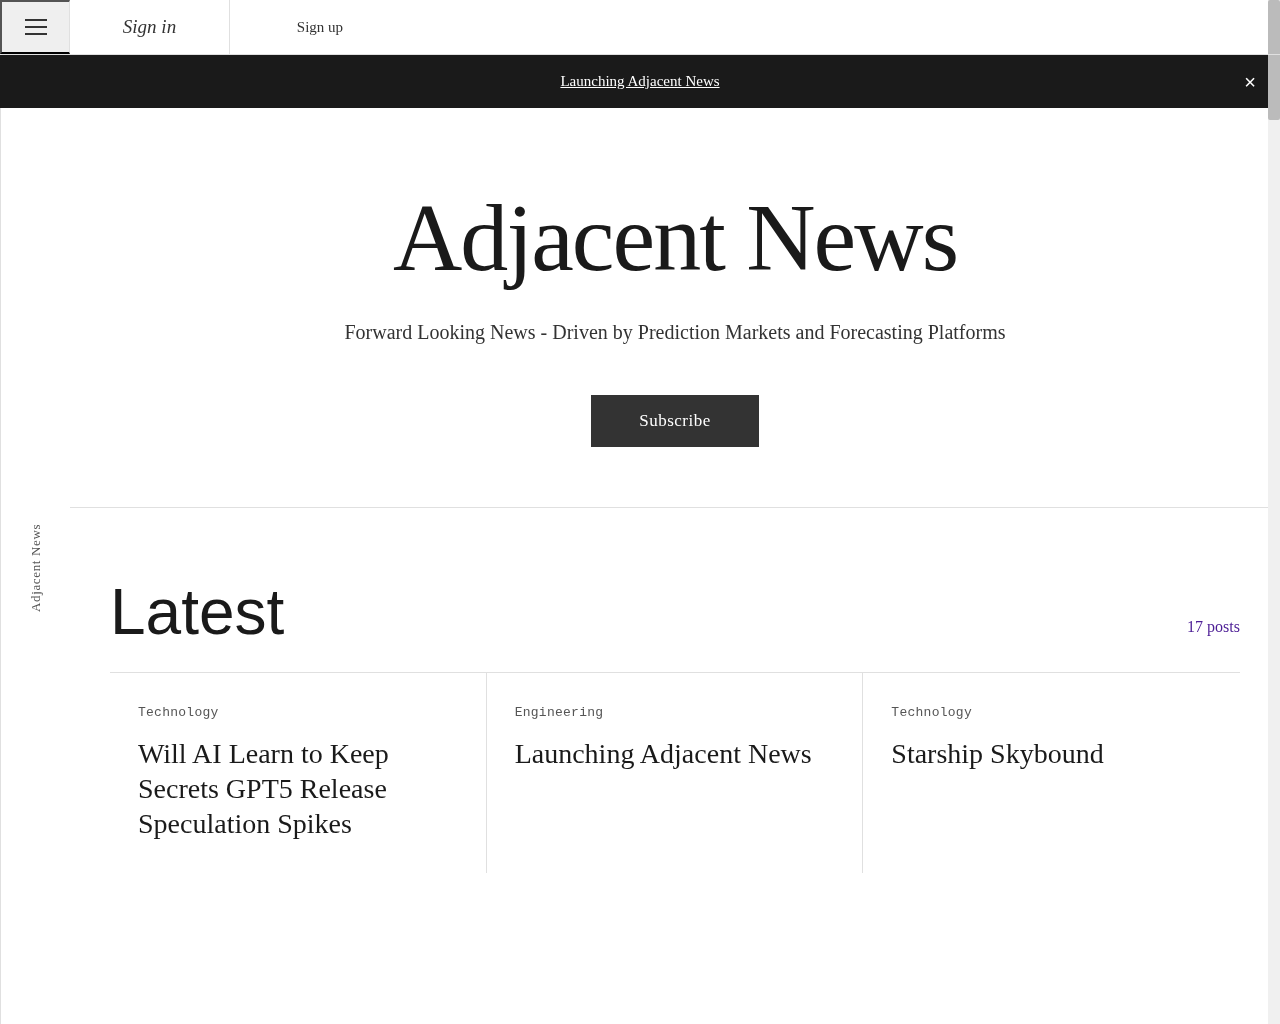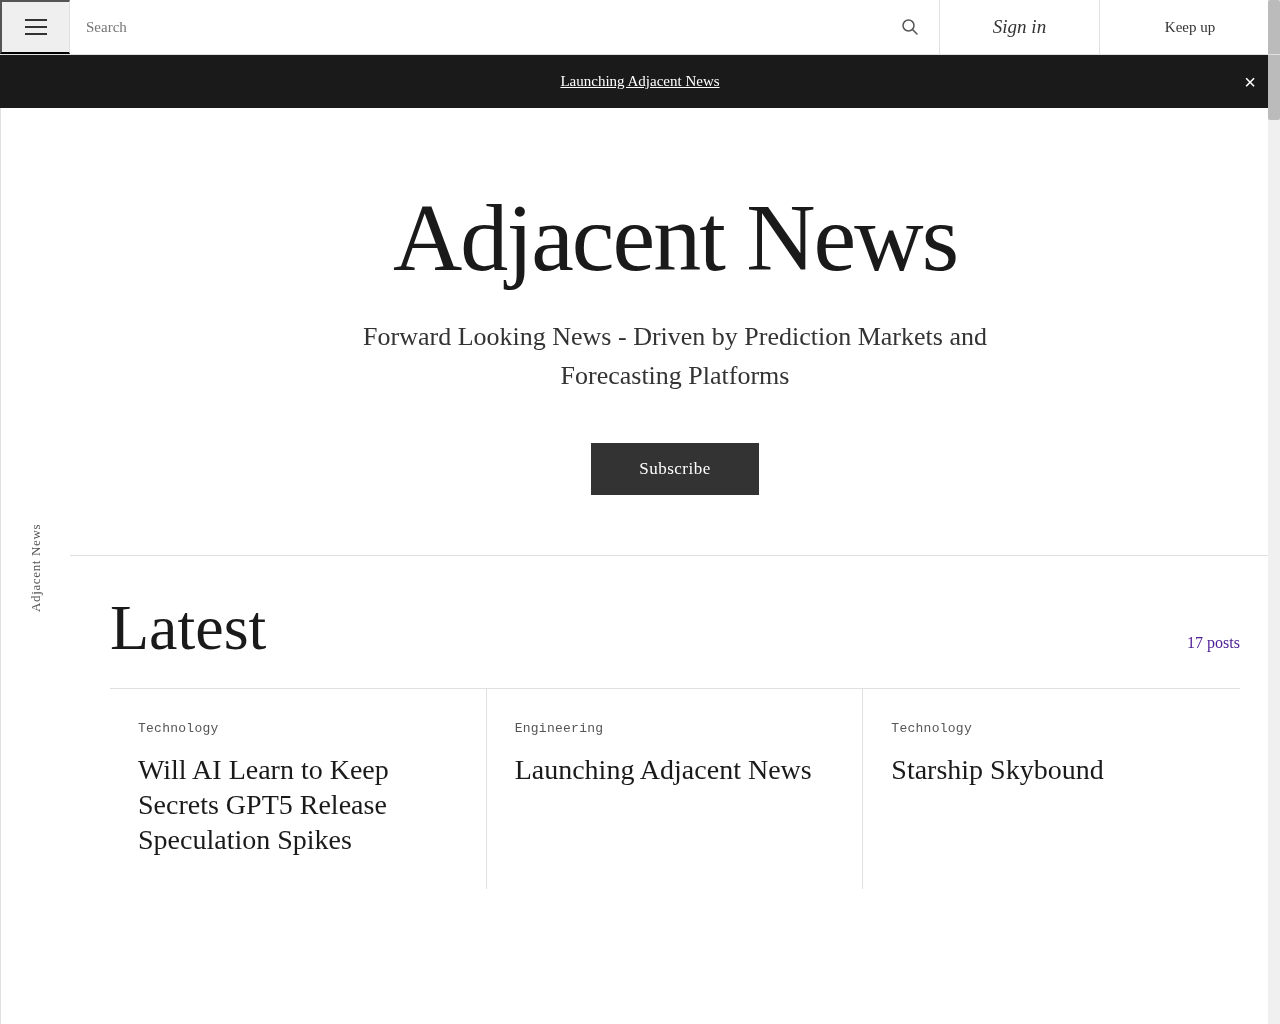--- a/index.html
+++ b/index.html
@@ -179,21 +179,21 @@
       font-size: 96px;
       font-weight: 300;
       color: #1a1a1a;
       line-height: 1.05;
       letter-spacing: -0.02em;
       font-family: Georgia, 'Times New Roman', serif;
       margin-bottom: 28px;
     }
 
     .hero-subtitle {
-      font-size: 26px;
+      font-size: 20px;
       color: #333;
       line-height: 1.5;
       max-width: 680px;
       margin: 0 auto 48px auto;
       font-family: Georgia, serif;
       font-weight: normal;
     }
 
     .subscribe-btn {
       background: #333;
@@ -215,22 +215,23 @@
       display: flex;
       align-items: flex-end;
       justify-content: space-between;
       margin-bottom: 28px;
     }
 
     .latest-title {
       font-size: 64px;
       font-weight: normal;
       color: #1a1a1a;
-      font-family: Liberation Serif, serif;
+      font-family: Liberation Sans, sans-serif;
       line-height: 1;
+      margin-top: 32px;
     }
 
     .posts-count {
       font-size: 16px;
       color: #4c1d95;
       font-family: Georgia, serif;
       padding-bottom: 8px;
     }
 
     
@@ -288,32 +289,23 @@
 
 <nav class="top-nav">
   <button class="nav-menu-btn">
     <div class="hamburger-icon">
       <span></span>
       <span></span>
       <span></span>
     </div>
   </button>
 
-  <div class="search-area">
-    <input type="text" class="search-input" placeholder="Search" style="">
-    <button class="search-icon-btn">
-      <svg width="18" height="18" viewBox="0 0 18 18" fill="none">
-        <circle cx="7.5" cy="7.5" r="5.5" stroke="#555" stroke-width="1.5"></circle>
-        <line x1="11.5" y1="11.5" x2="16" y2="16" stroke="#555" stroke-width="1.5" stroke-linecap="round"></line>
-      </svg>
-    </button>
-  </div>
 
   <button class="signin-btn">Sign in</button>
-  <button class="signup-btn">Keep up</button>
+  <button class="signup-btn">Sign up</button>
 </nav>
 
 <div class="announcement-banner">
   <a class="announcement-link">Launching Adjacent News</a>
   <button class="banner-close">×</button>
 </div>
 
 <div class="main-wrapper">
 
   <div class="side-label">Adjacent News</div>

